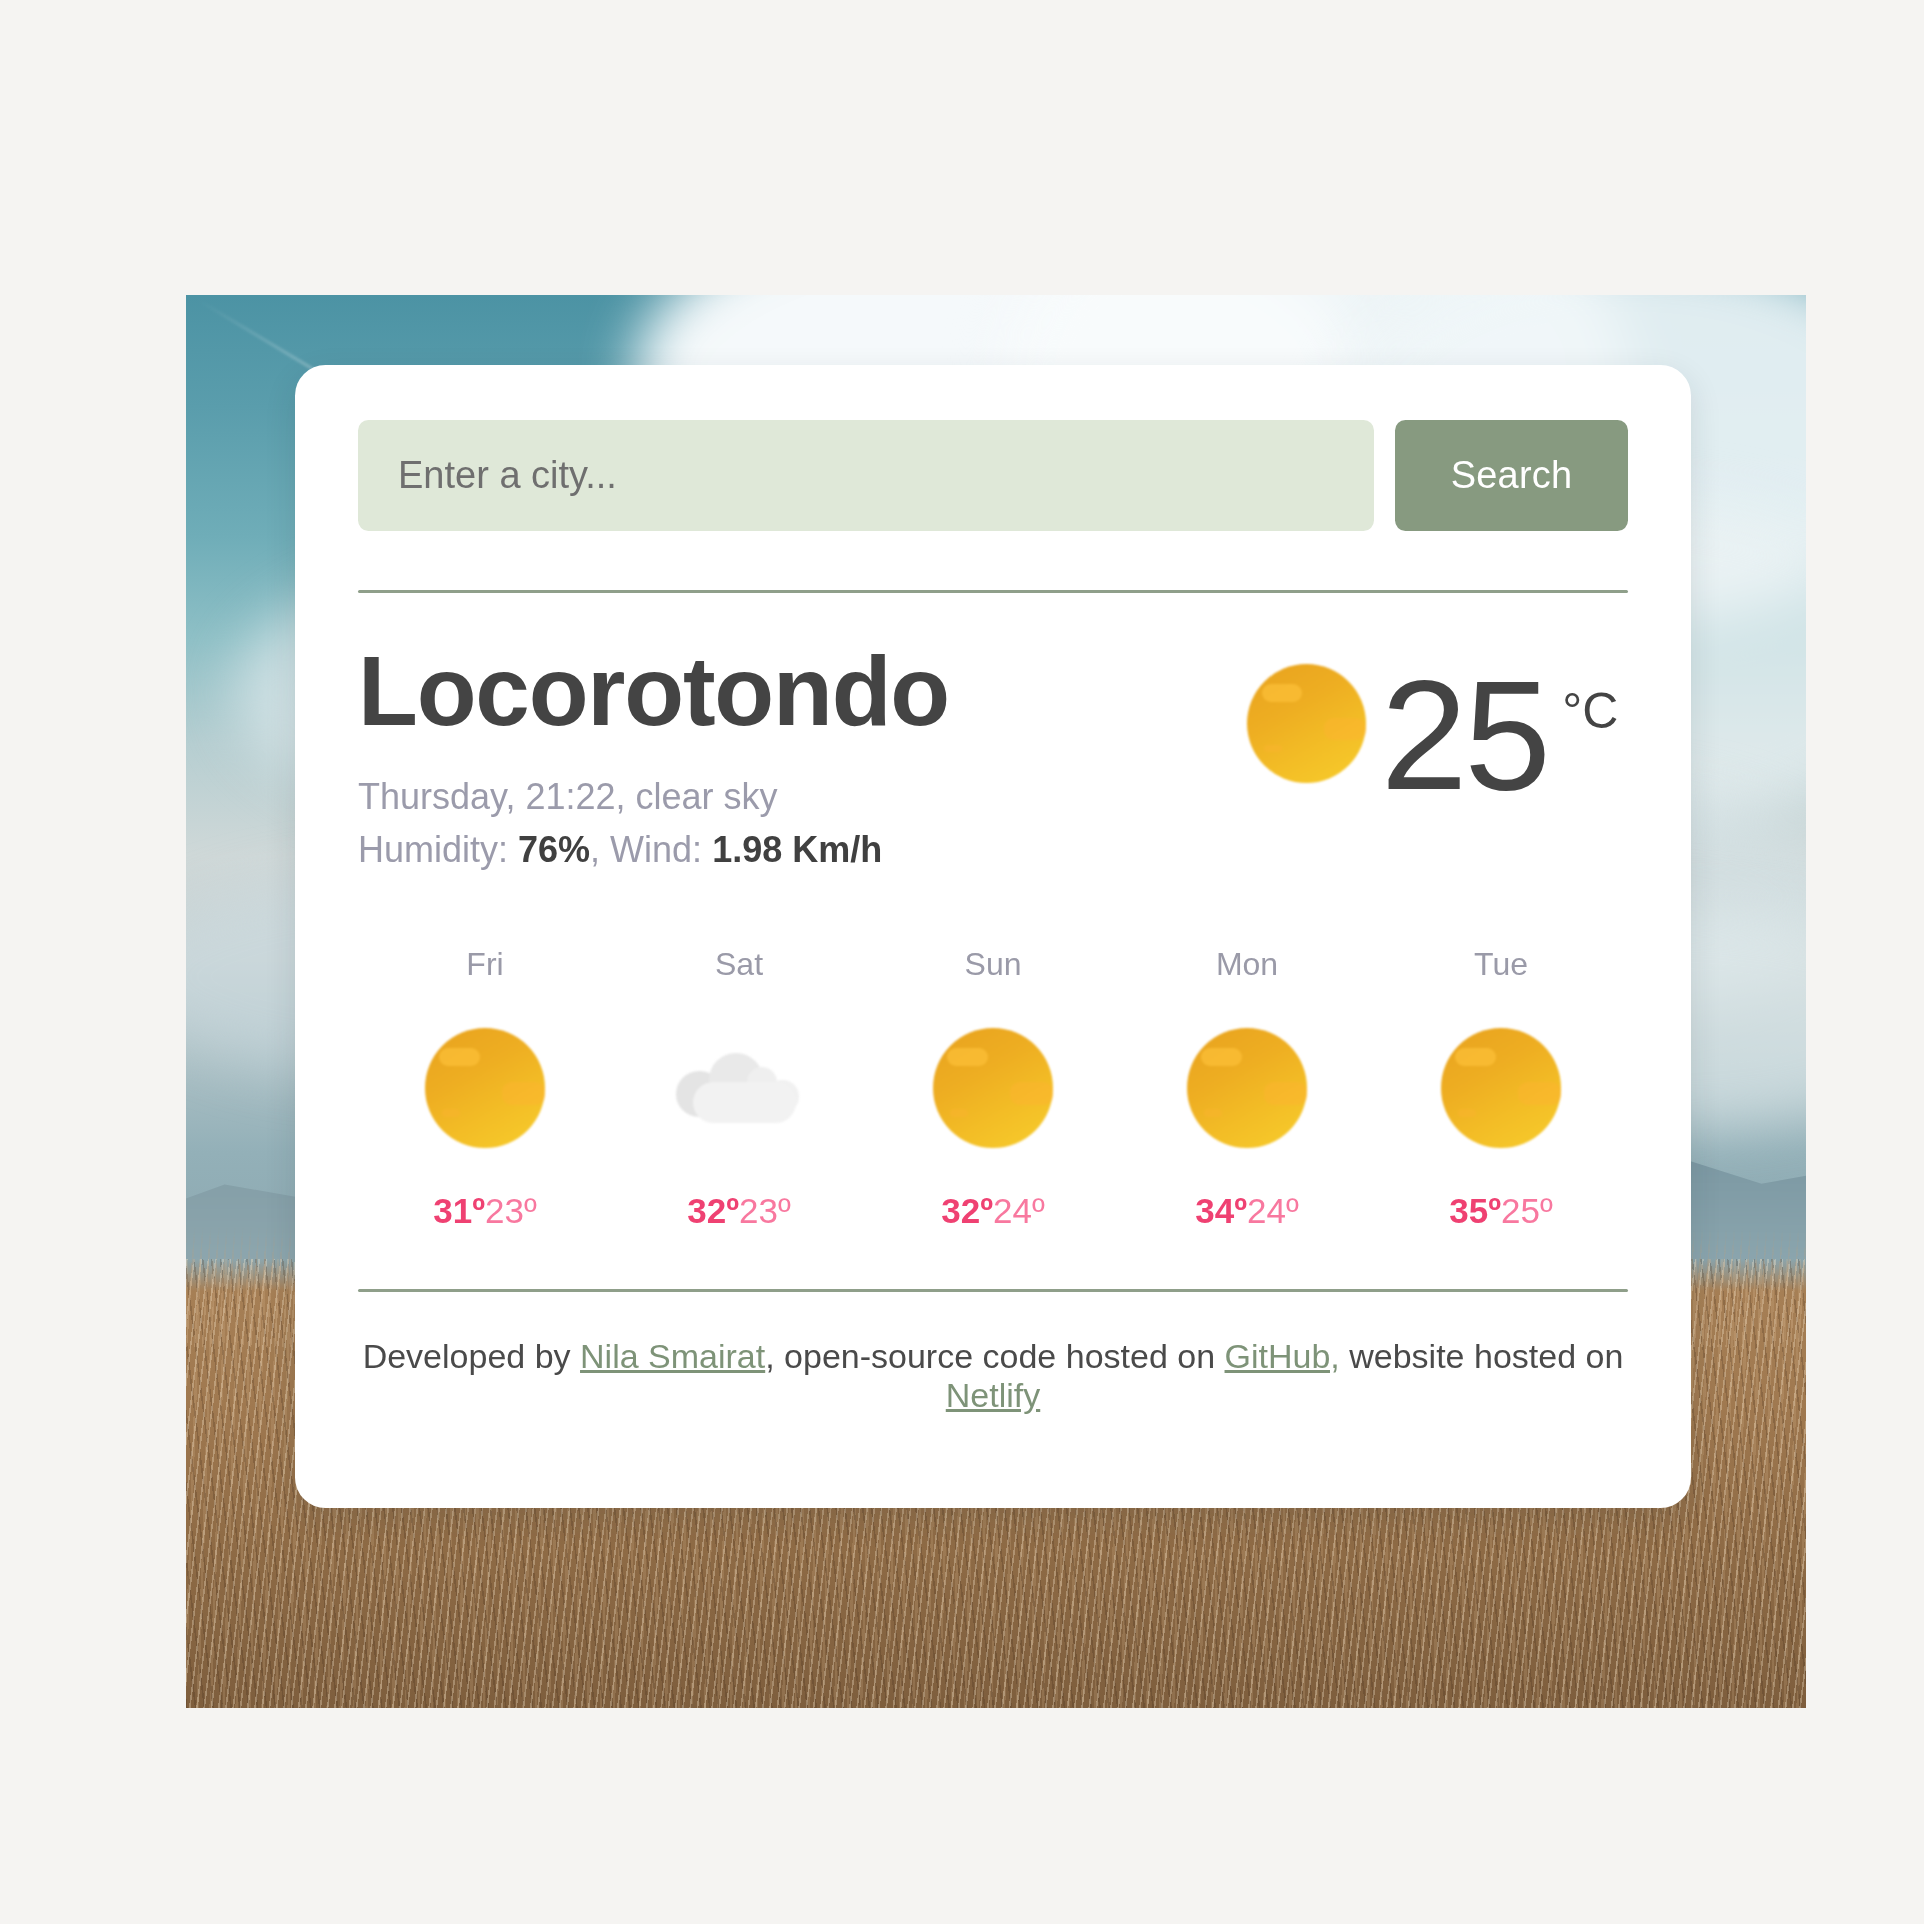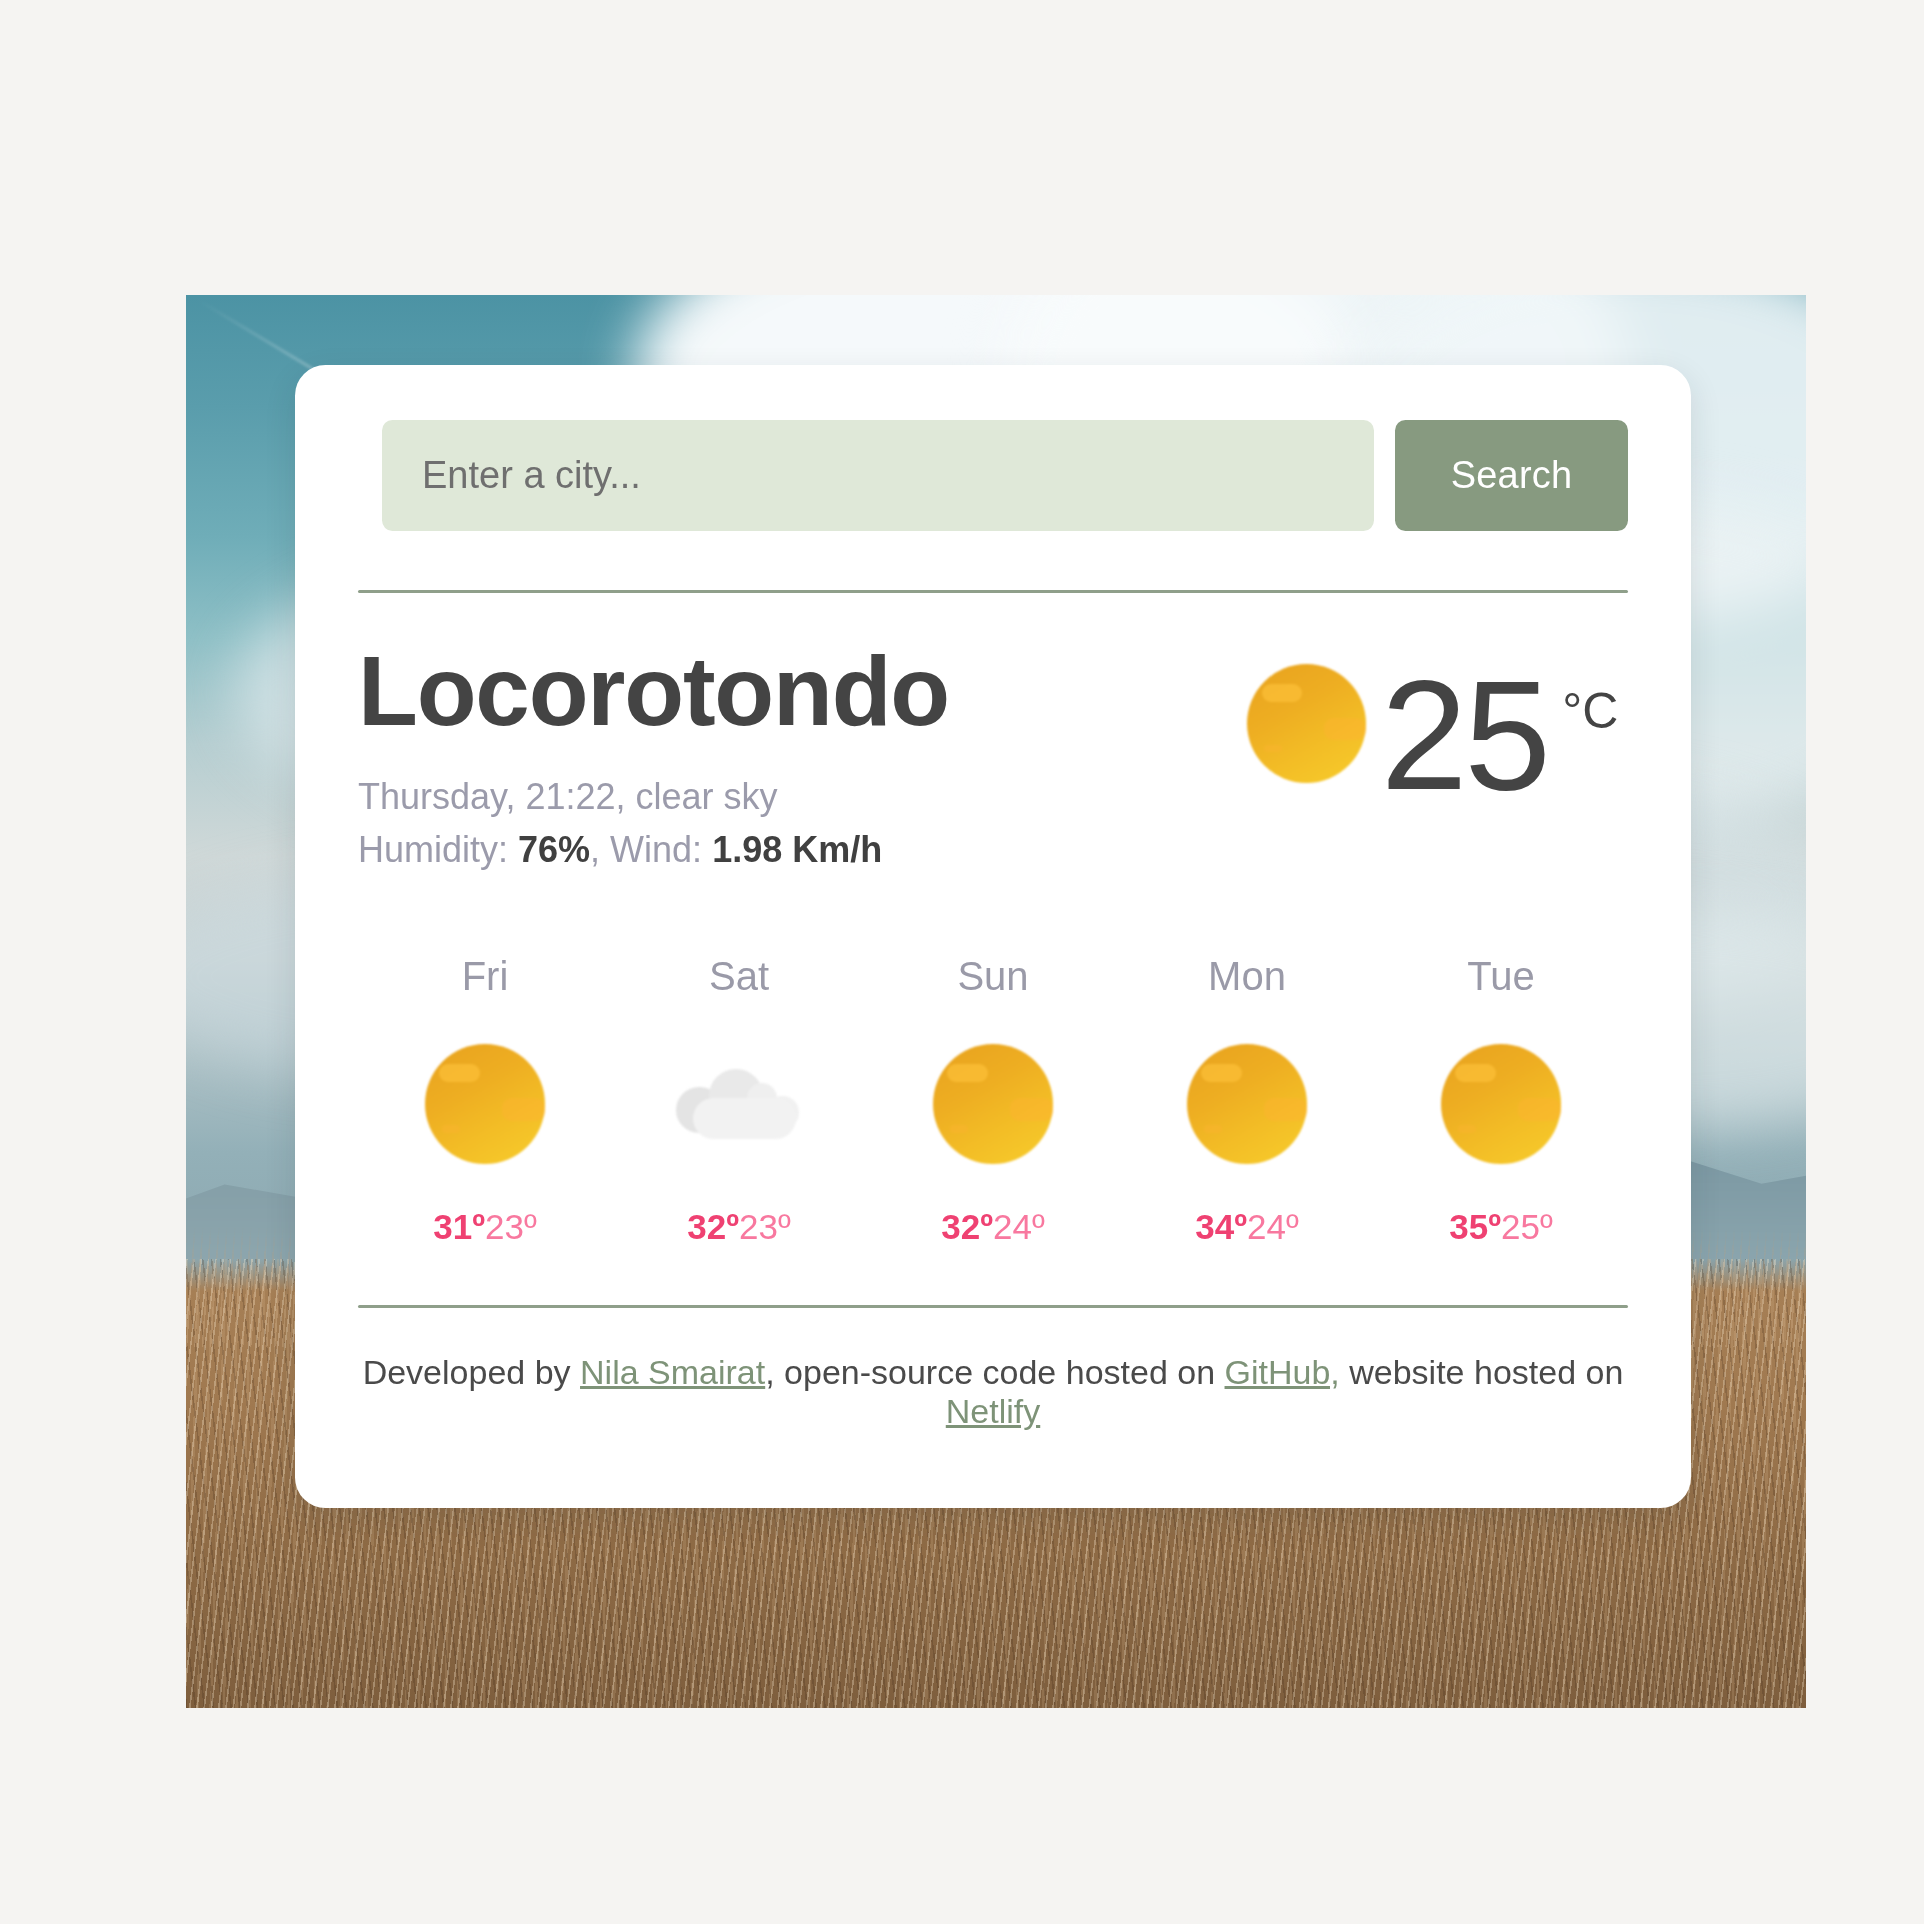--- a/index.html
+++ b/index.html
@@ -119,21 +119,20 @@
   
   .search-row{ display:flex; align-items:center; gap:21px; padding-top:55px; }
   #search-input{
     flex:1; height:111px;
     background:#dfe8d8;
     border:none; border-radius:10.4px;
     padding:0 40px;
     font-family:"Liberation Sans", sans-serif;
     font-size:38px; color:#3c3c3c;
     outline:none;
-    margin-left:24px;
   }
   #search-input::placeholder{ color:#6f6f6f; opacity:1; }
   #search-button{
     width:233px; height:111px;
     background:#879a80; color:#ffffff;
     border:none; border-radius:10.4px;
     font-family:"Liberation Sans", sans-serif;
     font-size:38px; letter-spacing:0.2px;
     cursor:pointer;
   }
@@ -185,21 +184,21 @@
     border-radius:801px; background:#f2f2f2;
   }
   .cloud .c-big{  left:28%; top:16%; width:40%; height:52%; background:#e9e9e9; }
   .cloud .c-left{ left:4%;  top:34%; width:34%; height:44%; background:#e4e4e4; }
   .cloud .c-mid{  left:56%; top:30%; width:22%; height:30%; background:#efefef; }
   .cloud .c-right{left:70%; top:42%; width:24%; height:32%; background:#f1f1f1; }
 
   
   #forecast{ display:flex; margin-top:69px; }
   .forecast-day{ flex:1; display:flex; flex-direction:column; align-items:center; }
-  .day-label{ font-size:40px; color:#9a9aa8;margin-top:8px; }
+  .day-label{ font-size:32px; color:#9a9aa8; }
   .day-icon{ height:152px; display:flex; align-items:center; justify-content:center; margin-top:29px; }
   .day-temps{ margin-top:27px; display:flex; align-items:flex-end; }
   .t-max{ font-size:35px; font-weight:bold; color:#ef4172; }
   .t-min{ font-size:35px; color:#f8789f; }
 
   
   #footer{ margin-top:45px; text-align:center; font-size:34px; color:#4a4a4a; }
   #footer a{ color:#7e9378; text-decoration:underline; }
 </style>
 </head>

